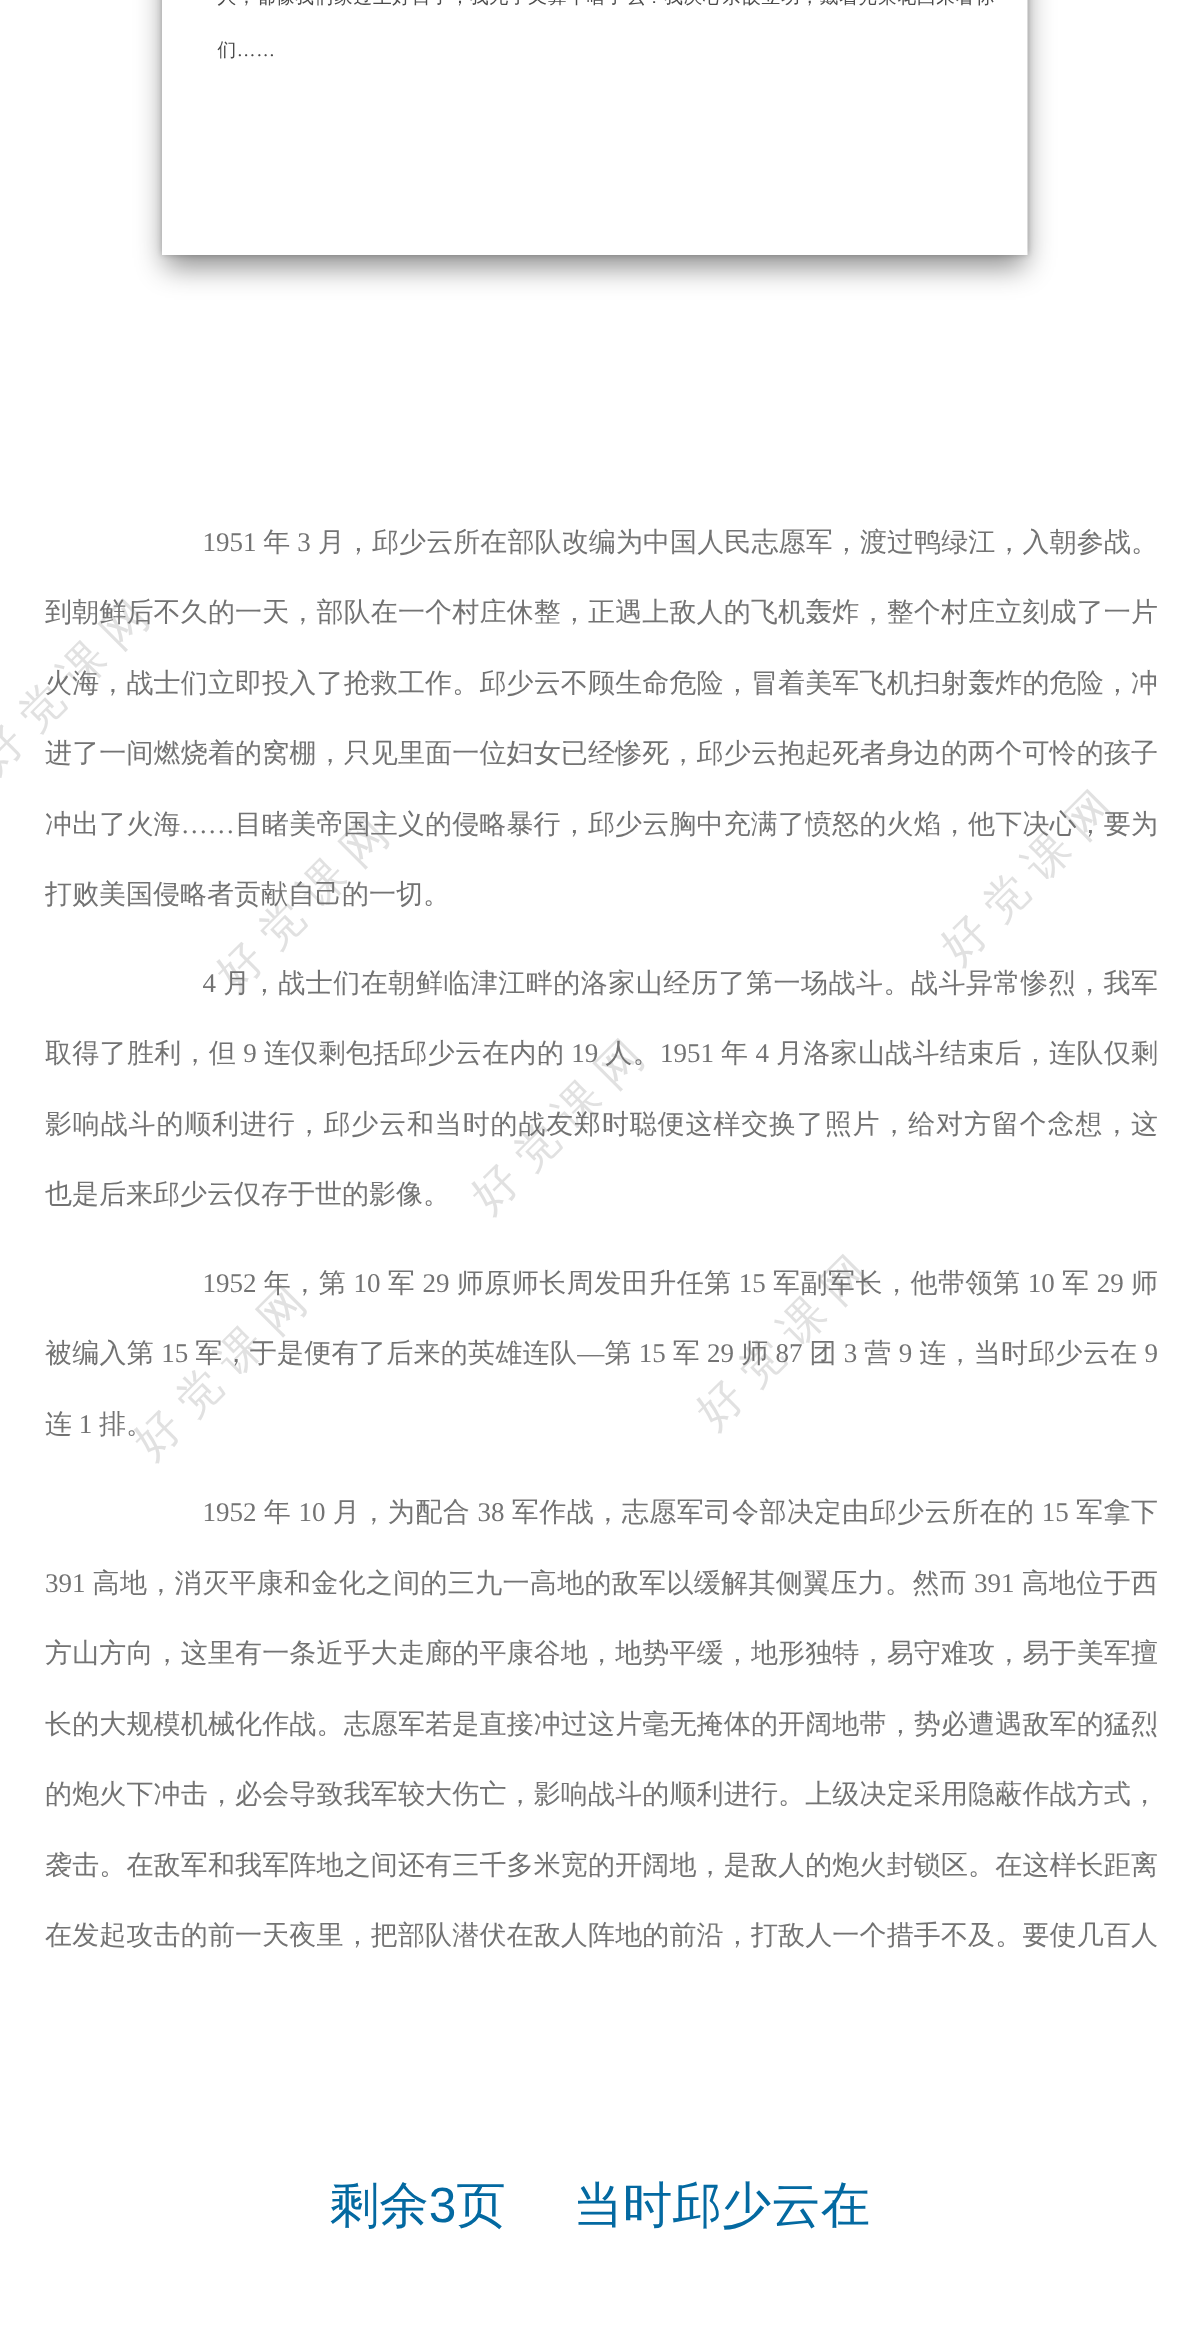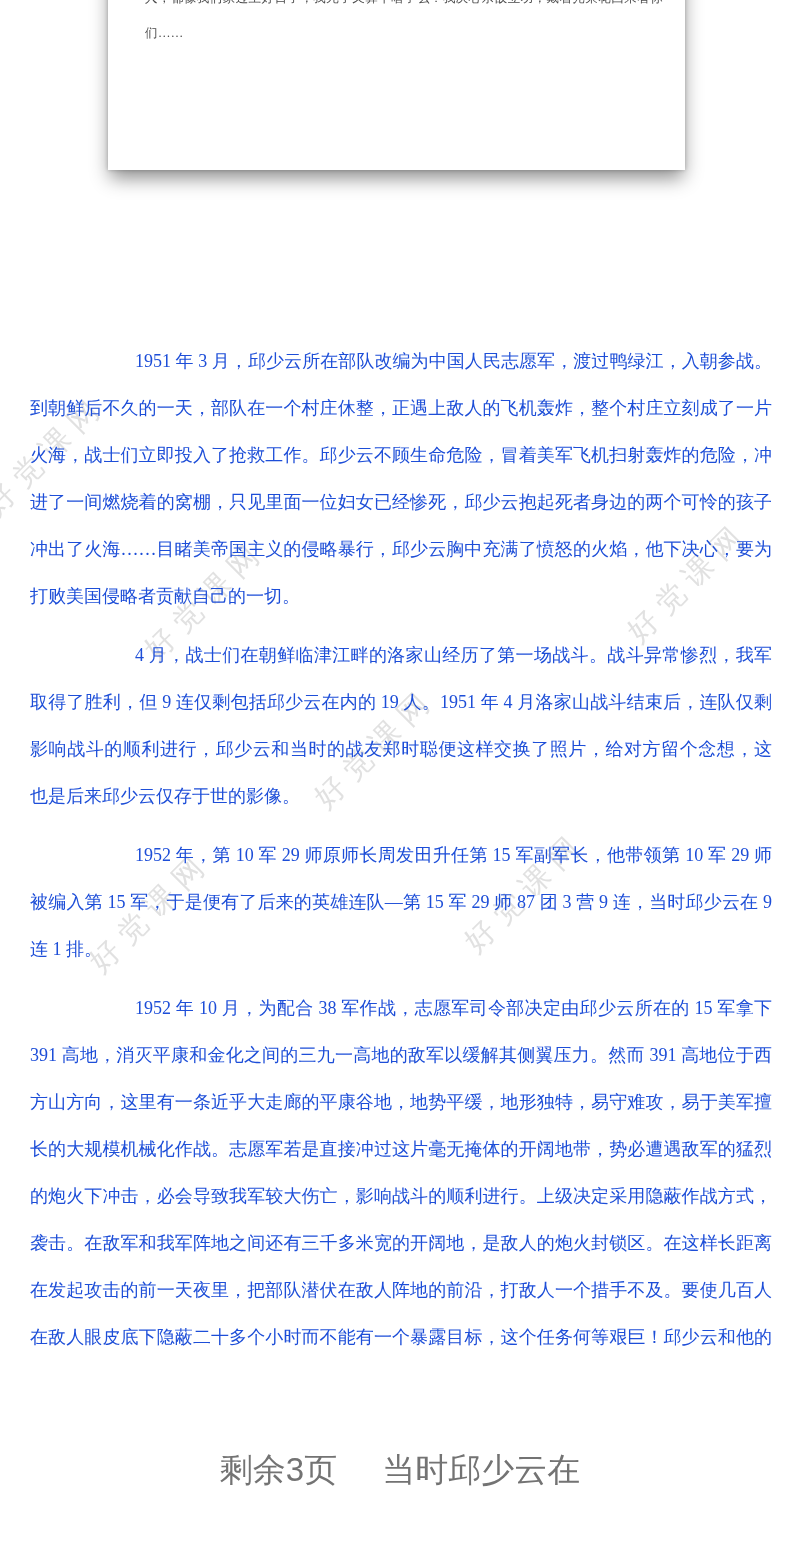--- a/index.html
+++ b/index.html
@@ -59,21 +59,21 @@
     pointer-events: none;
     font-family: "Liberation Sans", "DejaVu Sans", sans-serif;
   }
 
   
   #body-text {
     position: absolute;
     top: 338px;
     left: 30px;
     width: 742px;
-    color: #1d4ed8;
+    color: #737373;
     font-size: 18px;
   }
   #body-text .para { margin: 0 0 12px 0; }
   #body-text .line {
     height: 47px;
     line-height: 47px;
     overflow: hidden;
     text-align: justify;
     text-align-last: justify;
   }
@@ -89,21 +89,21 @@
   
   .footer-hint {
     position: absolute;
     top: 1448px;
     left: 0;
     width: 800px;
     display: flex;
     justify-content: center;
     align-items: center;
     gap: 45px;
-    color: #737373;
+    color: #0369a1;
     font-size: 33px;
     font-family: "Liberation Sans", "DejaVu Sans", sans-serif;
   }
 </style>
 </head>
 <body>
 
 <div id="page">
 
   <div class="doc-card">
@@ -141,21 +141,20 @@
         <div class="line left">连 1 排。</div>
       </div>
       <div class="para">
         <div class="line indent">1952 年 10 月，为配合 38 军作战，志愿军司令部决定由邱少云所在的 15 军拿下</div>
         <div class="line">391 高地，消灭平康和金化之间的三九一高地的敌军以缓解其侧翼压力。然而 391 高地位于西</div>
         <div class="line">方山方向，这里有一条近乎大走廊的平康谷地，地势平缓，地形独特，易守难攻，易于美军擅</div>
         <div class="line">长的大规模机械化作战。志愿军若是直接冲过这片毫无掩体的开阔地带，势必遭遇敌军的猛烈</div>
         <div class="line">的炮火下冲击，必会导致我军较大伤亡，影响战斗的顺利进行。上级决定采用隐蔽作战方式，</div>
         <div class="line">袭击。在敌军和我军阵地之间还有三千多米宽的开阔地，是敌人的炮火封锁区。在这样长距离</div>
         <div class="line">在发起攻击的前一天夜里，把部队潜伏在敌人阵地的前沿，打敌人一个措手不及。要使几百人</div>
-        <div class="line">在敌人眼皮底下隐蔽二十多个小时而不能有一个暴露目标，这个任务何等艰巨！邱少云和他的</div>
       </div>
     </div>
 
   <div class="footer-hint">
     <span>剩余3页</span>
     <span>当时邱少云在</span>
   </div>
 
 </div>
 

